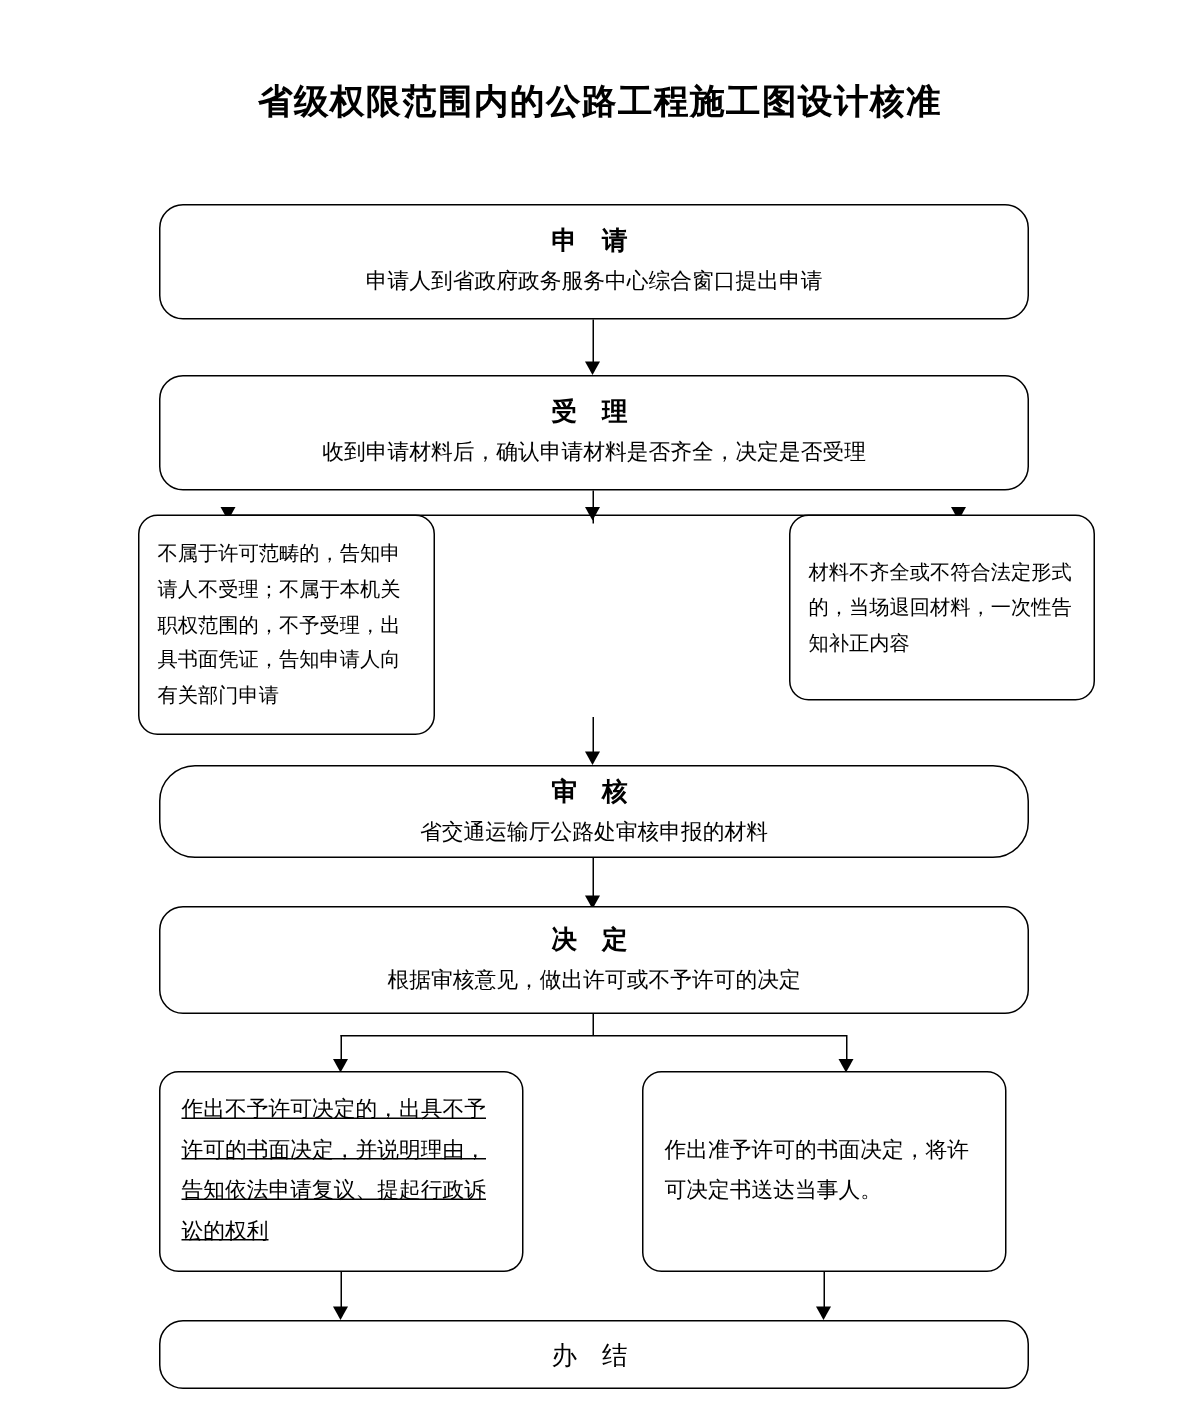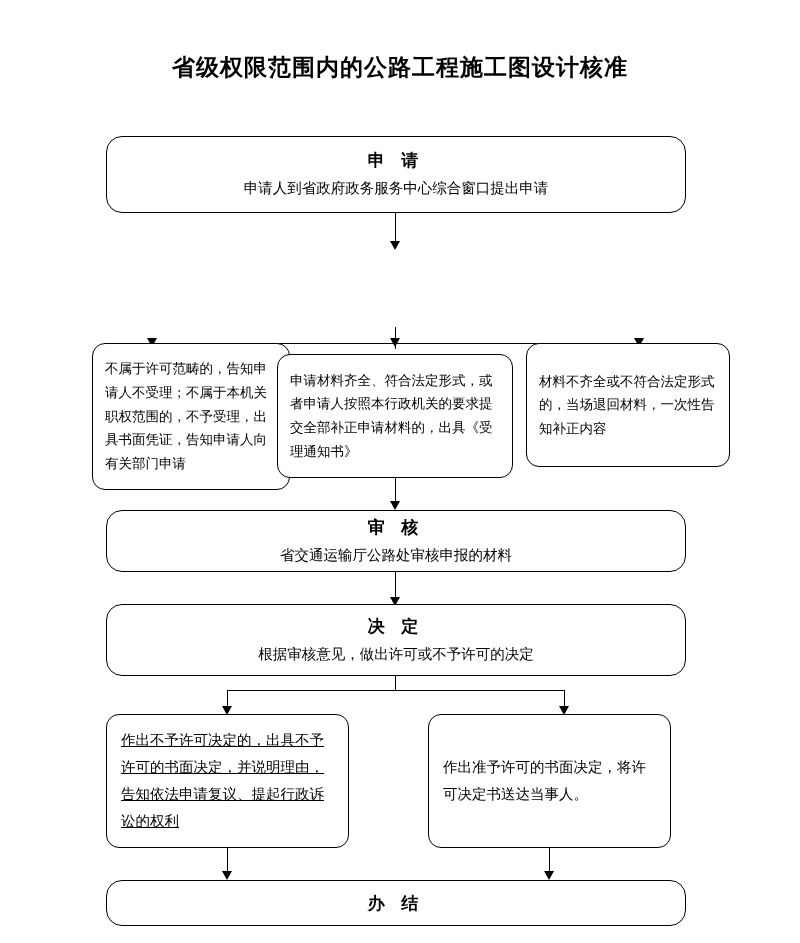--- a/index.html
+++ b/index.html
@@ -67,21 +67,21 @@
     padding: 0 12px;
   }
   .bd.ctr-multi {
     text-align: left;
     line-height: 1.85;
     font-size: 14.5px;
     padding: 0 14px;
   }
   .single {
     font-size: 17px;
-    font-weight: bold;
+    font-weight: normal;
     letter-spacing: 6px;
   }
   
   .vline {
     position: absolute;
     width: 0;
     border-left: 1.4px solid #000000;
   }
   .hline {
     position: absolute;
@@ -105,46 +105,47 @@
   <div class="title">省级权限范围内的公路工程施工图设计核准</div>
 
   <div class="box" style="left:106px; top:136px; width:580px; height:77px;">
     <div class="hd">申 请</div>
     <div class="bd">申请人到省政府政务服务中心综合窗口提出申请</div>
   </div>
 
   <div class="vline" style="left:395px; top:213px; height:30px;"></div>
   <div class="arrow" style="left:390px; top:241px;"></div>
 
+  <div class="box" style="left:106px; top:250px; width:580px; height:77px;">
+    <div class="hd">受 理</div>
+    <div class="bd">收到申请材料后，确认申请材料是否齐全，决定是否受理</div>
+  </div>
 
   <div class="vline" style="left:395px; top:327px; height:16px;"></div>
   <div class="hline" style="left:152px; top:343px; width:487px;"></div>
   <div class="vline" style="left:152px; top:343px; height:6px;"></div>
   <div class="arrow" style="left:147px; top:338px;"></div>
   <div class="vline" style="left:395px; top:343px; height:6px;"></div>
   <div class="arrow" style="left:390px; top:338px;"></div>
   <div class="vline" style="left:639px; top:343px; height:6px;"></div>
   <div class="arrow" style="left:634px; top:338px;"></div>
 
   <div class="box small" style="left:53px; top:343px; width:198px; height:147px;margin-left:39px;">
     <div class="bd just">不属于许可范畴的，告知申请人不受理；不属于本机关职权范围的，不予受理，出具书面凭证，告知申请人向有关部门申请</div>
   </div>
 
-  <div class="box small" style="left:277px; top:354px; width:236px; height:124px;">
-    <div class="bd just">申请材料齐全、符合法定形式，或者申请人按照本行政机关的要求提交全部补正申请材料的，出具《受理通知书》</div>
-  </div>
 
   <div class="box small" style="left:526px; top:343px; width:204px; height:124px;border-radius:13px;">
     <div class="bd just">材料不齐全或不符合法定形式的，当场退回材料，一次性告知补正内容</div>
   </div>
 
   <div class="vline" style="left:395px; top:478px; height:26px;"></div>
   <div class="arrow" style="left:390px; top:501px;"></div>
 
-  <div class="box" style="left:106px; top:510px; width:580px; height:62px;">
+  <div class="box" style="left:106px; top:510px; width:580px; height:62px;border-radius:24px;">
     <div class="hd">审 核</div>
     <div class="bd">省交通运输厅公路处审核申报的材料</div>
   </div>
 
   <div class="vline" style="left:395px; top:572px; height:28px;"></div>
   <div class="arrow" style="left:390px; top:597px;"></div>
 
   <div class="box" style="left:106px; top:604px; width:580px; height:72px;">
     <div class="hd">决 定</div>
     <div class="bd">根据审核意见，做出许可或不予许可的决定</div>

